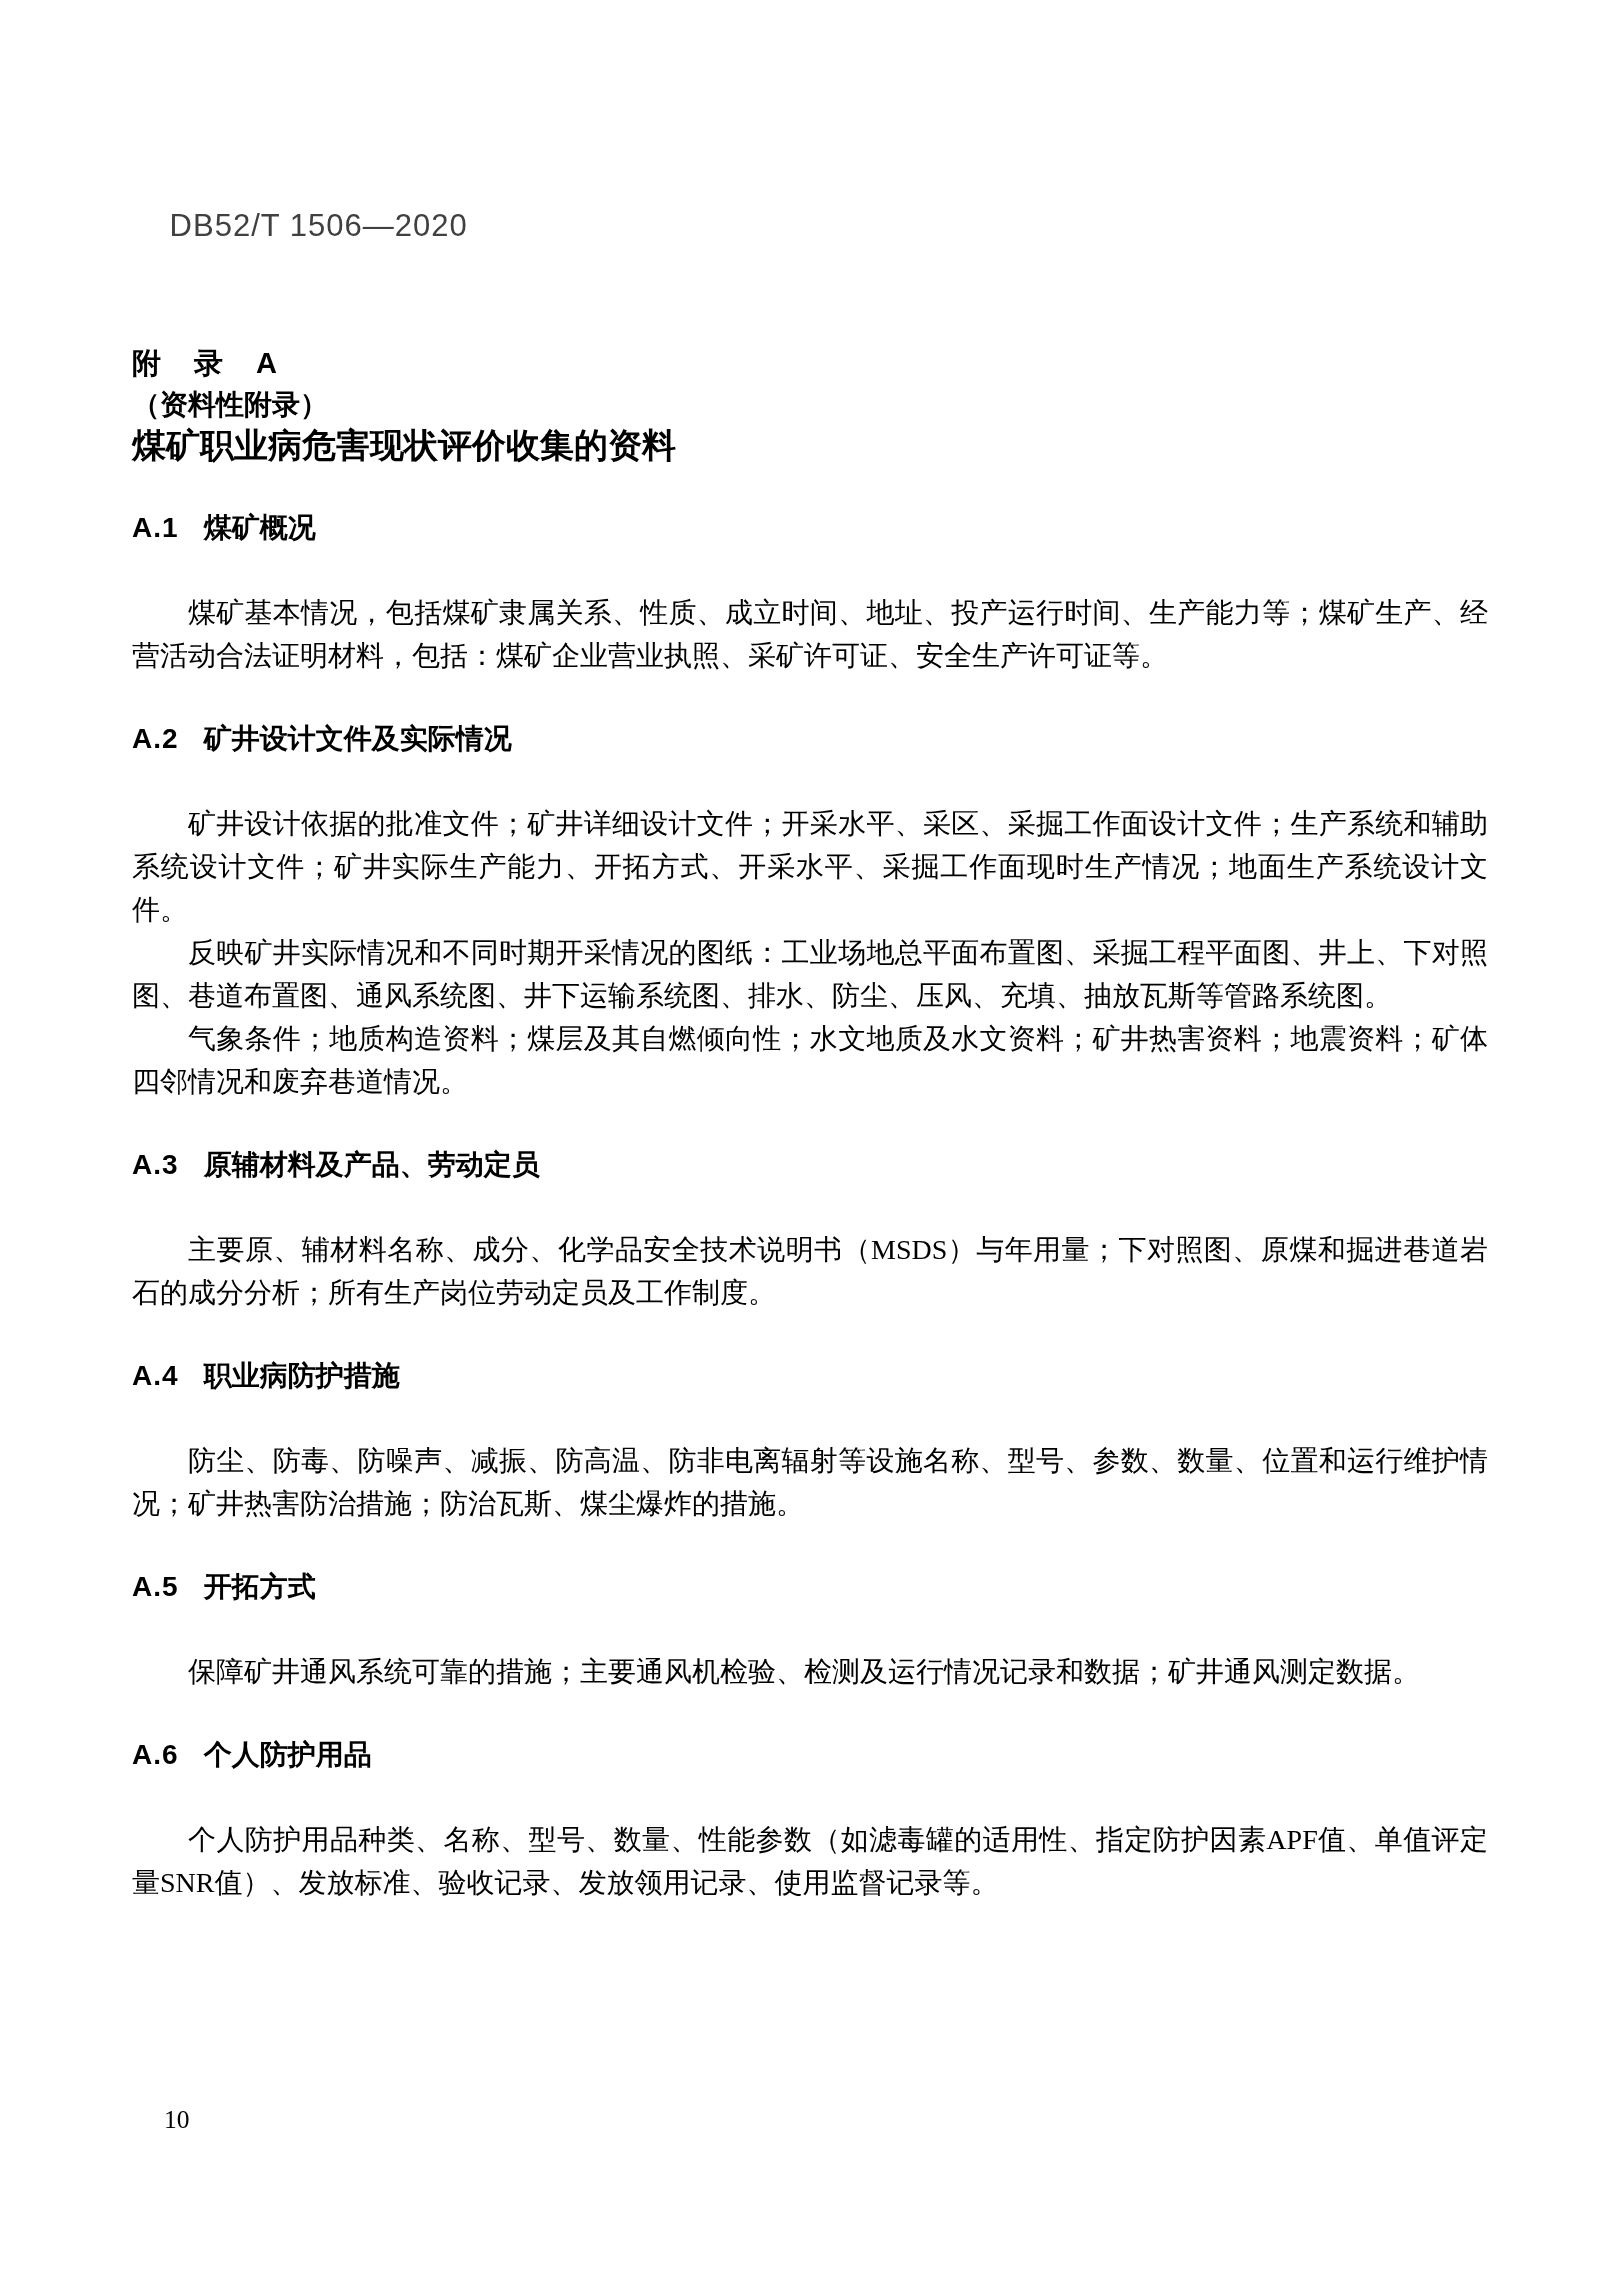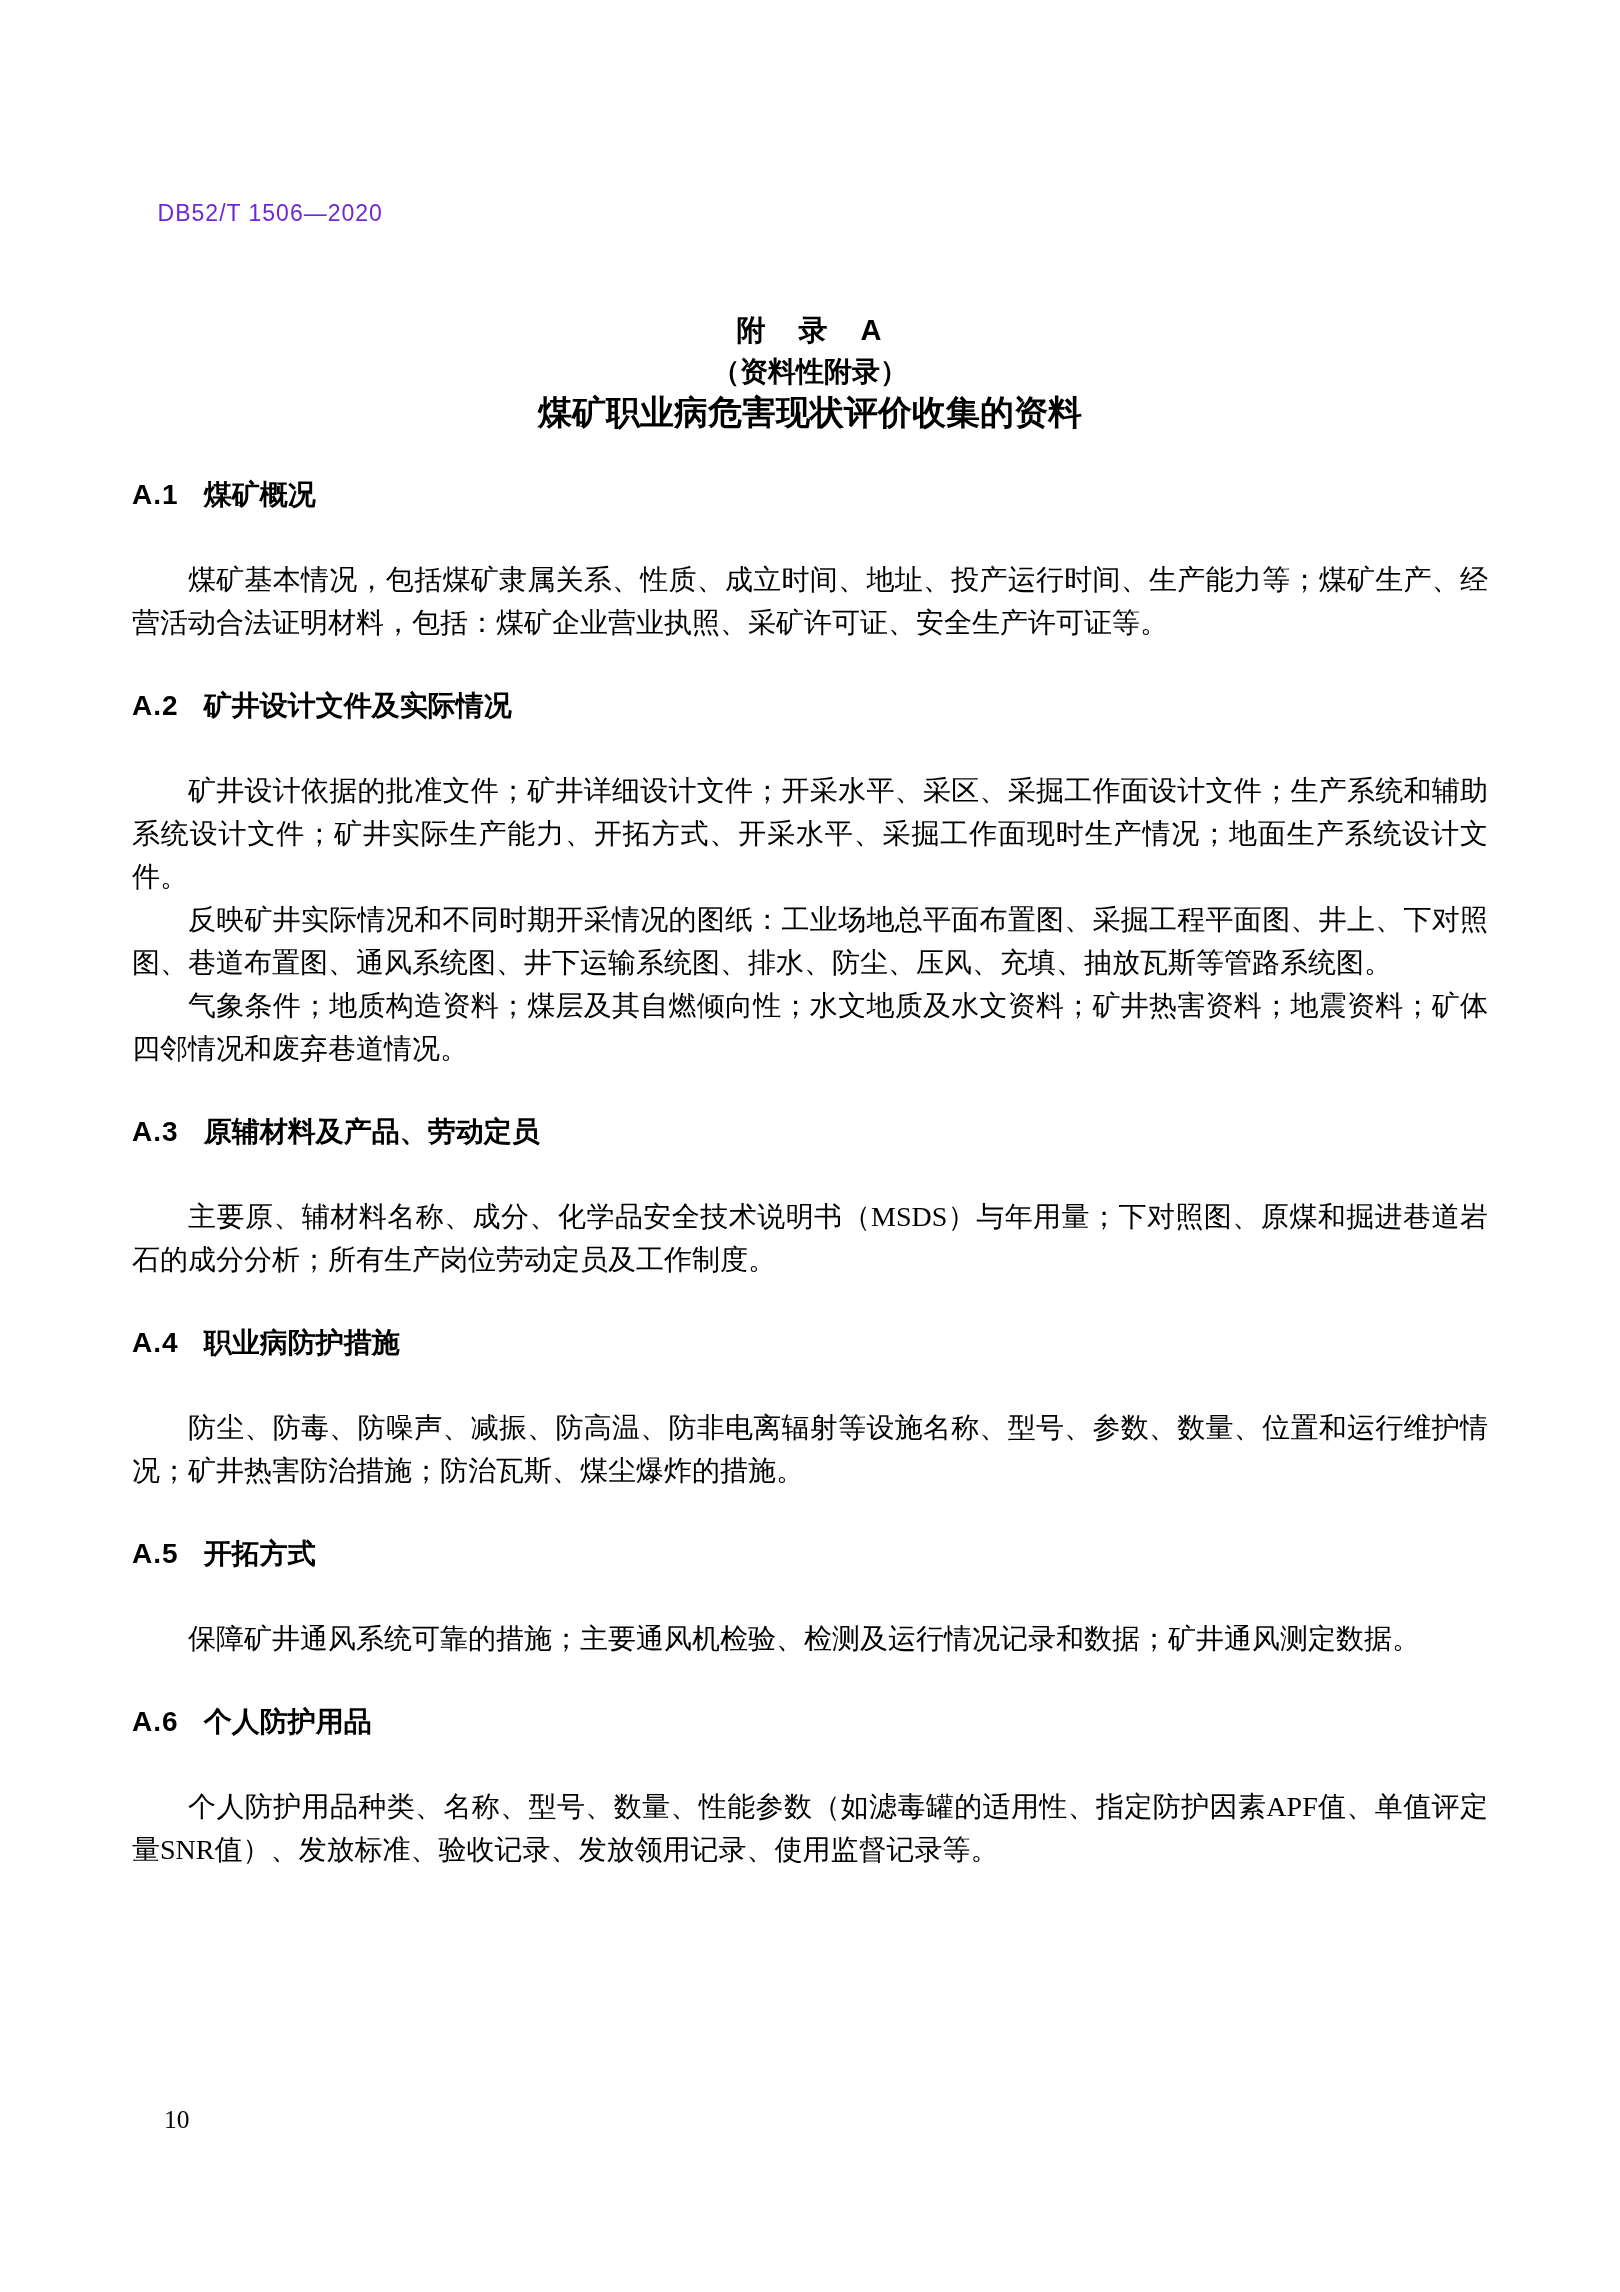--- a/index.html
+++ b/index.html
@@ -13,32 +13,32 @@
     height: 2293px;
     margin: 0 auto;
     background: #ffffff;
     box-sizing: border-box;
     padding: 0 132px;
     font-family: "Liberation Serif", "DejaVu Serif", serif;
     color: #000000;
     overflow: hidden;
   }
   .doc-header {
-    margin: 4px;
+    margin: 16px;
     padding-top: 194px;
     padding-left: 21.6px;
     font-family: "Liberation Sans", "DejaVu Sans", sans-serif;
-    font-size: 23px;
+    font-size: 31px;
     line-height: 31px;
     letter-spacing: 1px;
-    color: #6d28d9;
+    color: #404040;
   }
   .title-block {
-    margin-top: 81px;
-    text-align: center;
+    margin-top: 102px;
+    text-align: left;
     font-family: "Liberation Sans", "DejaVu Sans", sans-serif;
     font-weight: bold;
   }
   .title-line1 {
     font-size: 29px;
     line-height: 41px;
     letter-spacing: 2px;
   }
   .title-line2 {
     font-size: 28px;

